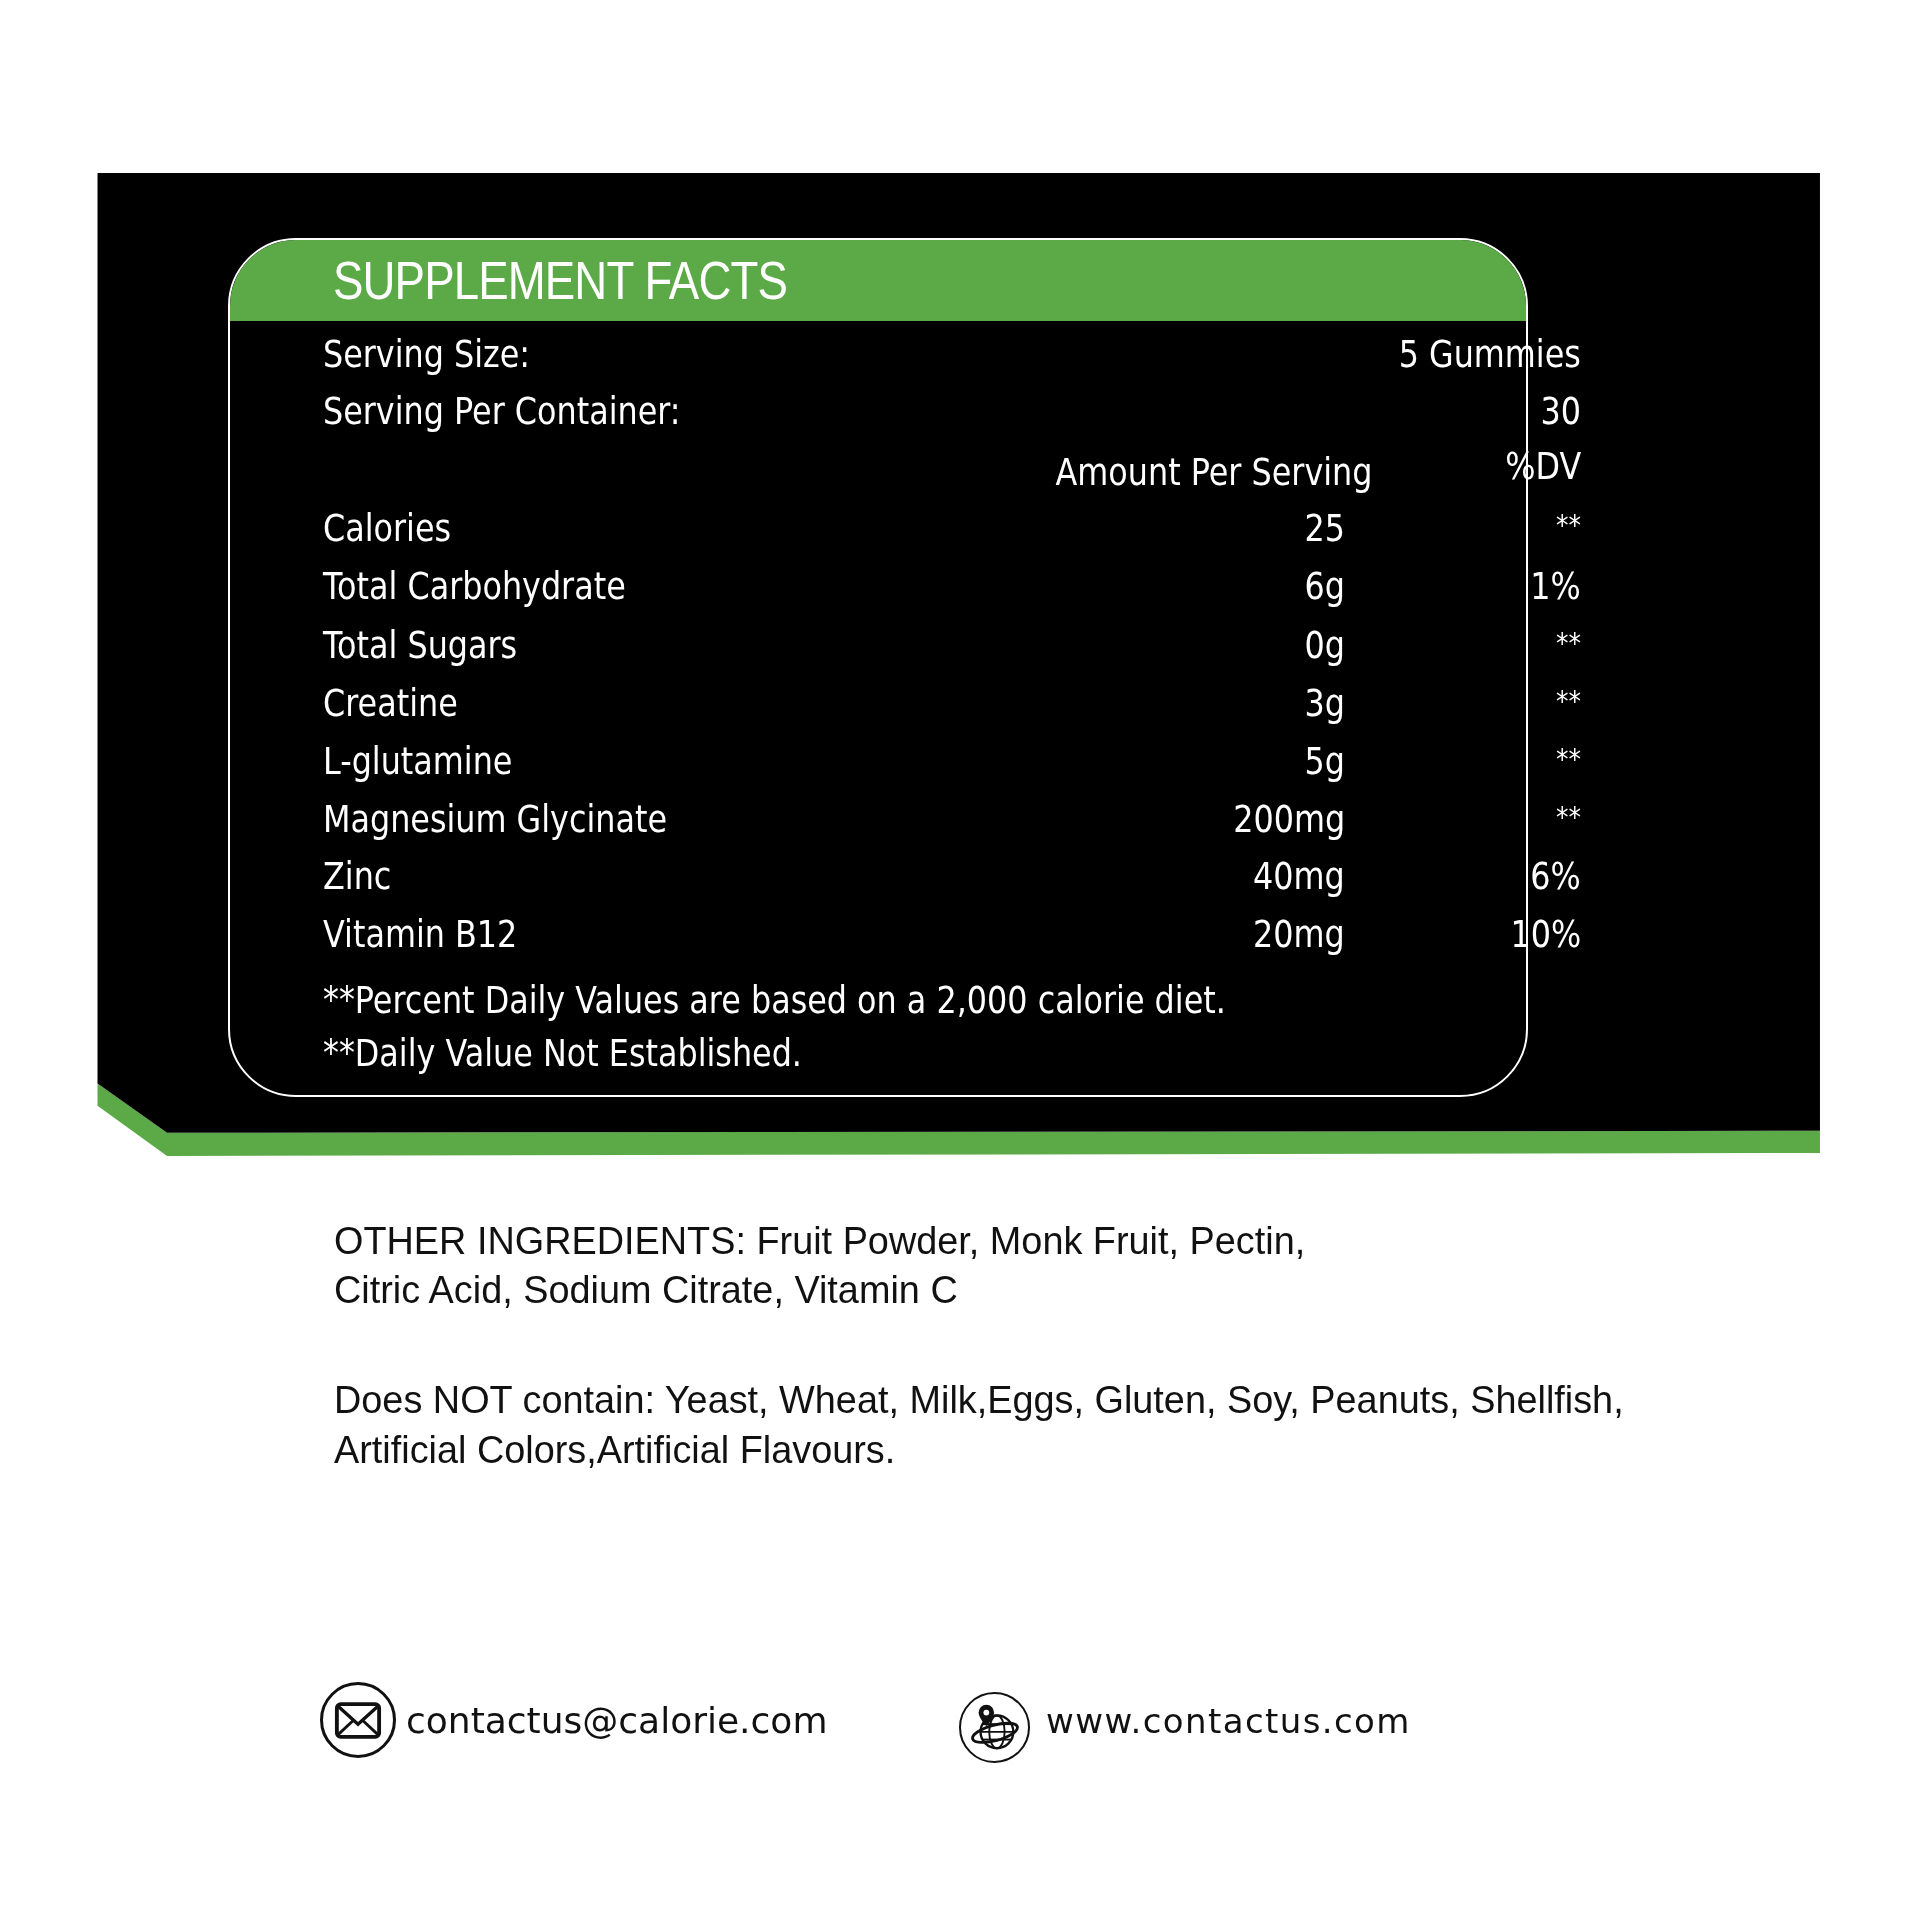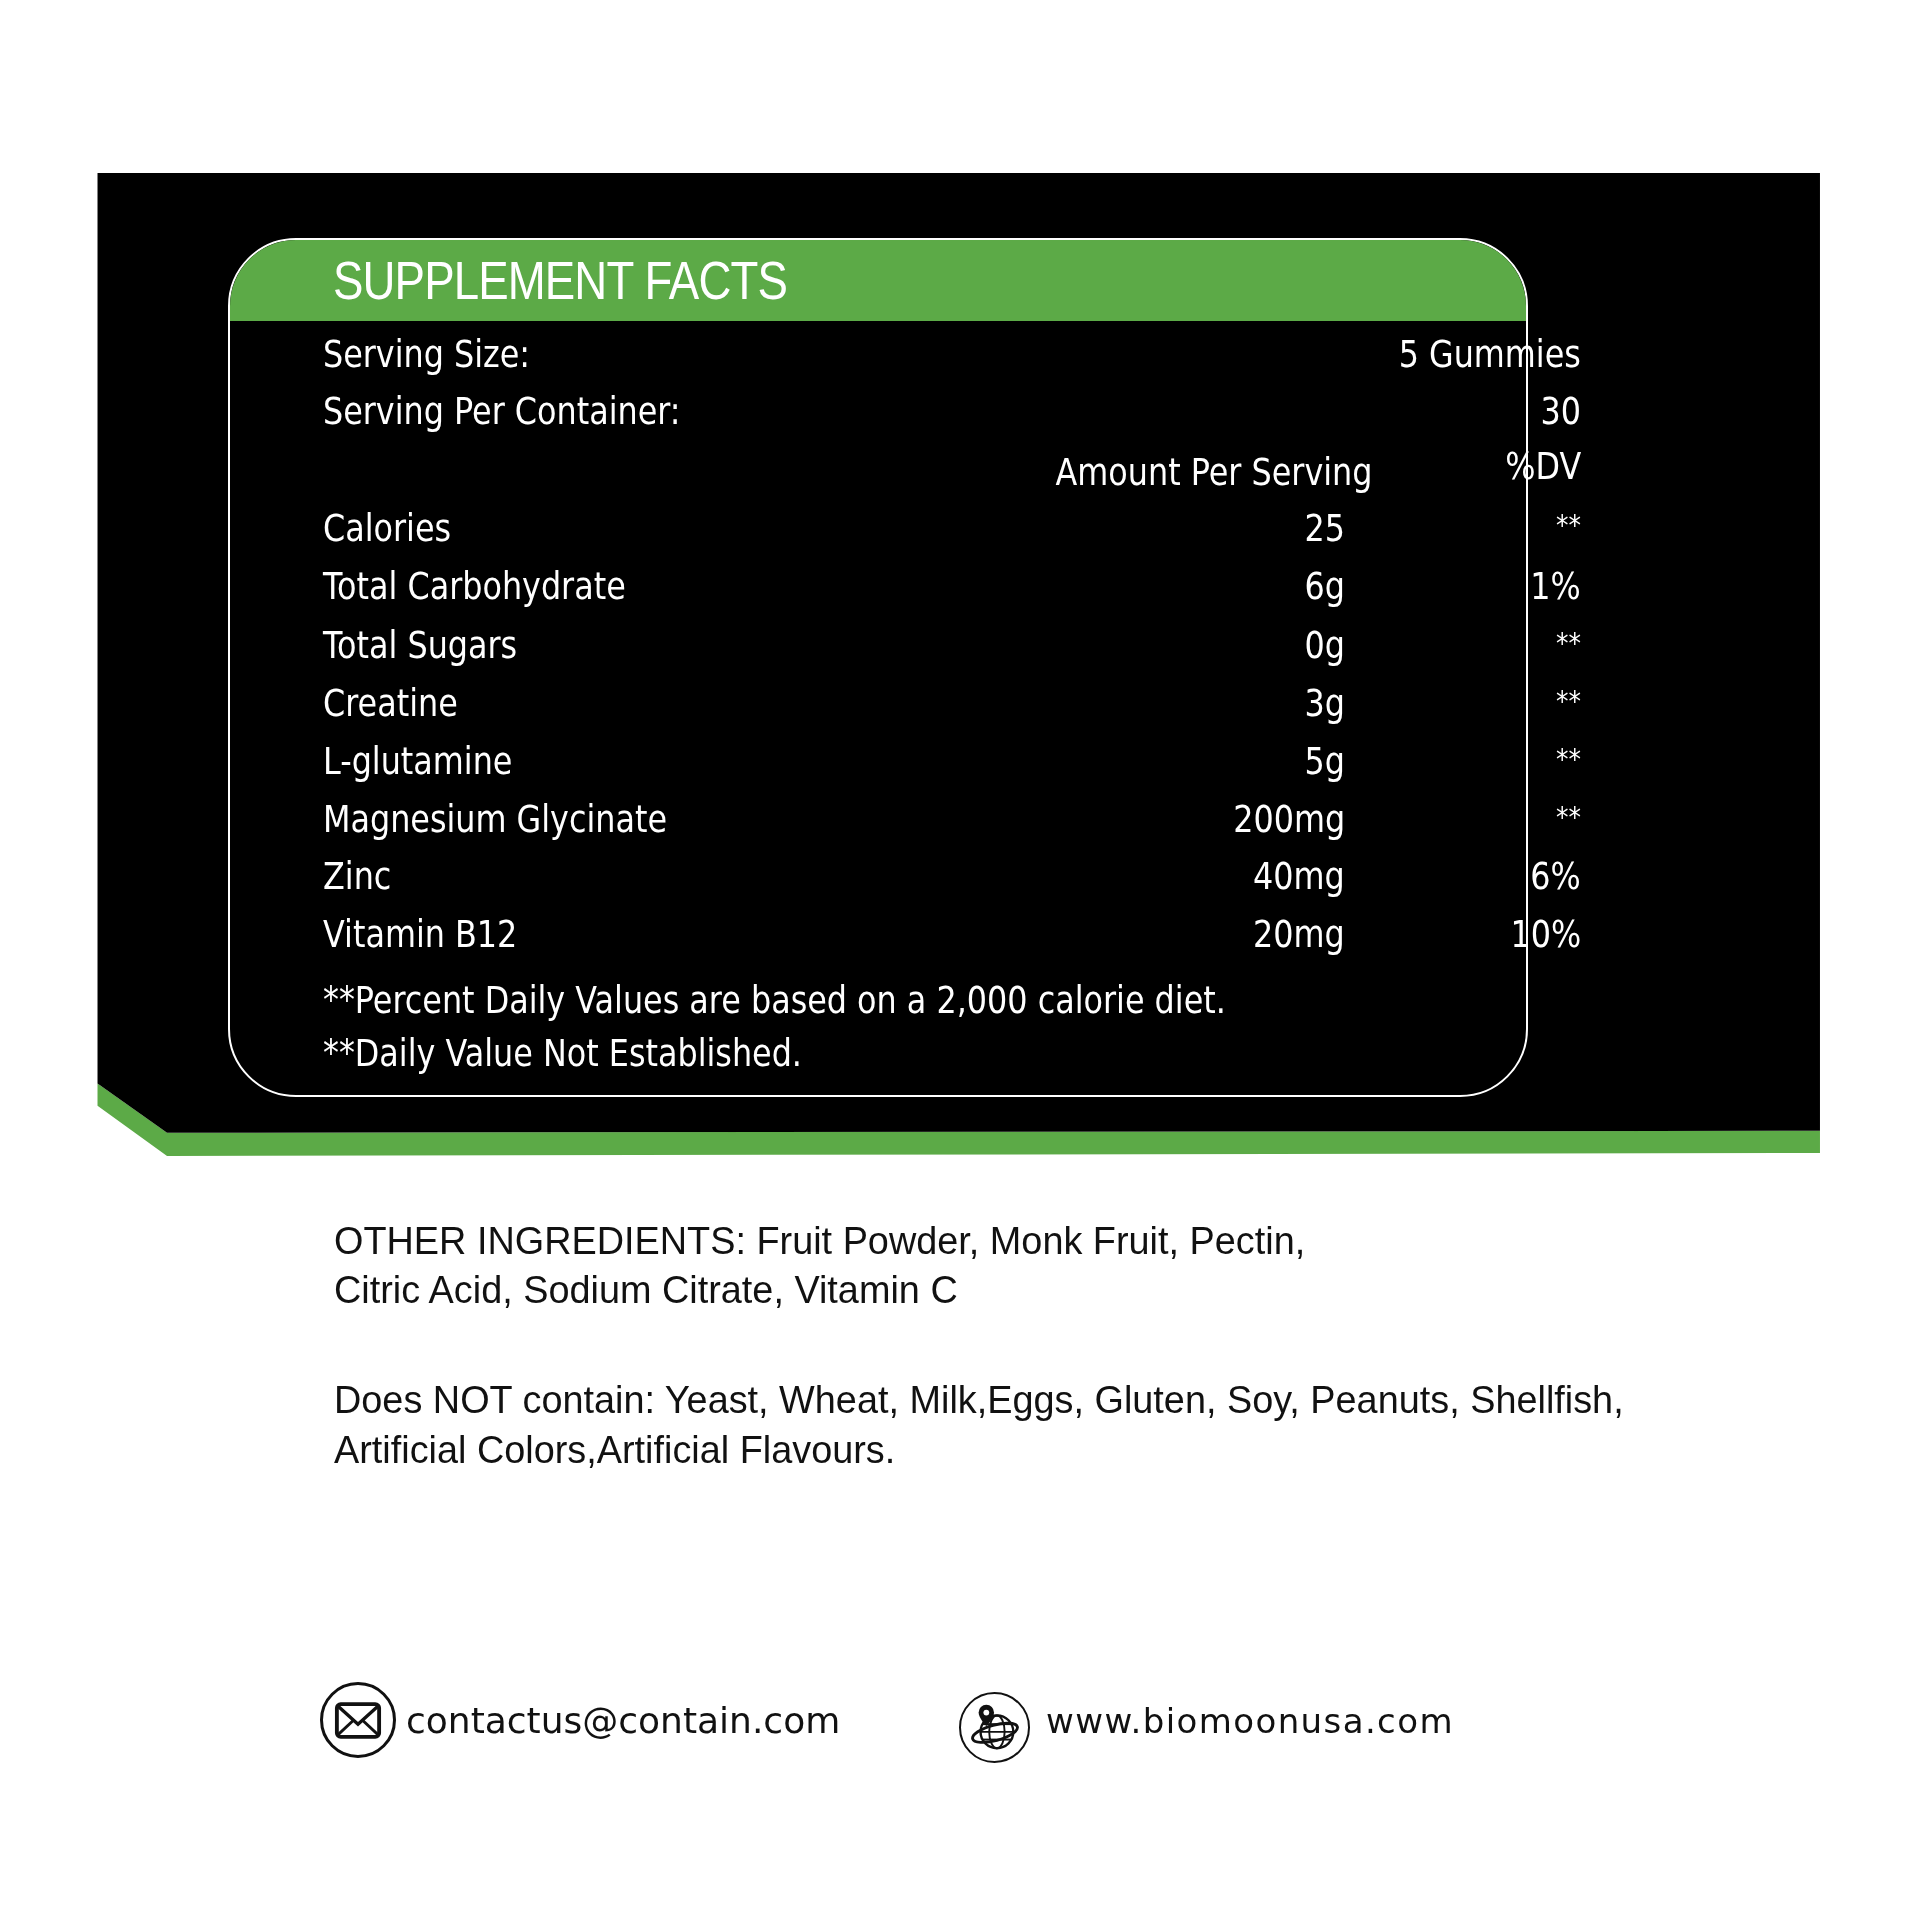--- a/index.html
+++ b/index.html
@@ -117,28 +117,28 @@
 </div>
 
 <div class="contact-circle" style="left:320px; top:1682px; width:76px; height:76px;">
   <svg width="48" height="39" viewBox="0 0 50 40">
     <rect x="3" y="3" width="44" height="34" rx="4" fill="none" stroke="#111" stroke-width="4"></rect>
     <polyline points="4,5 25,24 46,5" fill="none" stroke="#111" stroke-width="3.5"></polyline>
     <line x1="4" y1="35" x2="20" y2="20" stroke="#111" stroke-width="3"></line>
     <line x1="46" y1="35" x2="30" y2="20" stroke="#111" stroke-width="3"></line>
   </svg>
 </div>
-<a class="ctxt" style="left:406px; top:1699px; text-decoration:none;">contactus@contain.com</a>
+<a class="ctxt" style="left:406px; top:1699px; text-decoration:none;">contactus@calorie.com</a>
 
 <div class="contact-circle" style="left:959px; top:1692px; width:71px; height:71px; border-width:2.9px;">
   <svg width="54" height="54" viewBox="0 0 56 56">
     <circle cx="30" cy="32" r="17" fill="none" stroke="#111" stroke-width="2.5"></circle>
     <ellipse cx="30" cy="32" rx="8" ry="17" fill="none" stroke="#111" stroke-width="2"></ellipse>
     <line x1="13" y1="32" x2="47" y2="32" stroke="#111" stroke-width="2"></line>
     <line x1="15" y1="24" x2="45" y2="24" stroke="#111" stroke-width="2"></line>
     <line x1="15" y1="40" x2="45" y2="40" stroke="#111" stroke-width="2"></line>
     <ellipse cx="28" cy="33" rx="24" ry="8" fill="none" stroke="#111" stroke-width="3" transform="rotate(-15 28 33)"></ellipse>
     <path d="M19 4 a8 8 0 0 1 8 8 c0 6 -8 14 -8 14 c0 0 -8 -8 -8 -14 a8 8 0 0 1 8 -8z" fill="#111"></path>
     <circle cx="19" cy="12" r="3" fill="#fff"></circle>
   </svg>
 </div>
-<a class="ctxt" style="left:1046px; top:1699px; letter-spacing:1.4px; font-size:34px; text-decoration:none;">www.biomoonusa.com</a>
+<a class="ctxt" style="left:1046px; top:1699px; letter-spacing:1.4px; font-size:34px; text-decoration:none;">www.contactus.com</a>
 
 
 </body></html>

